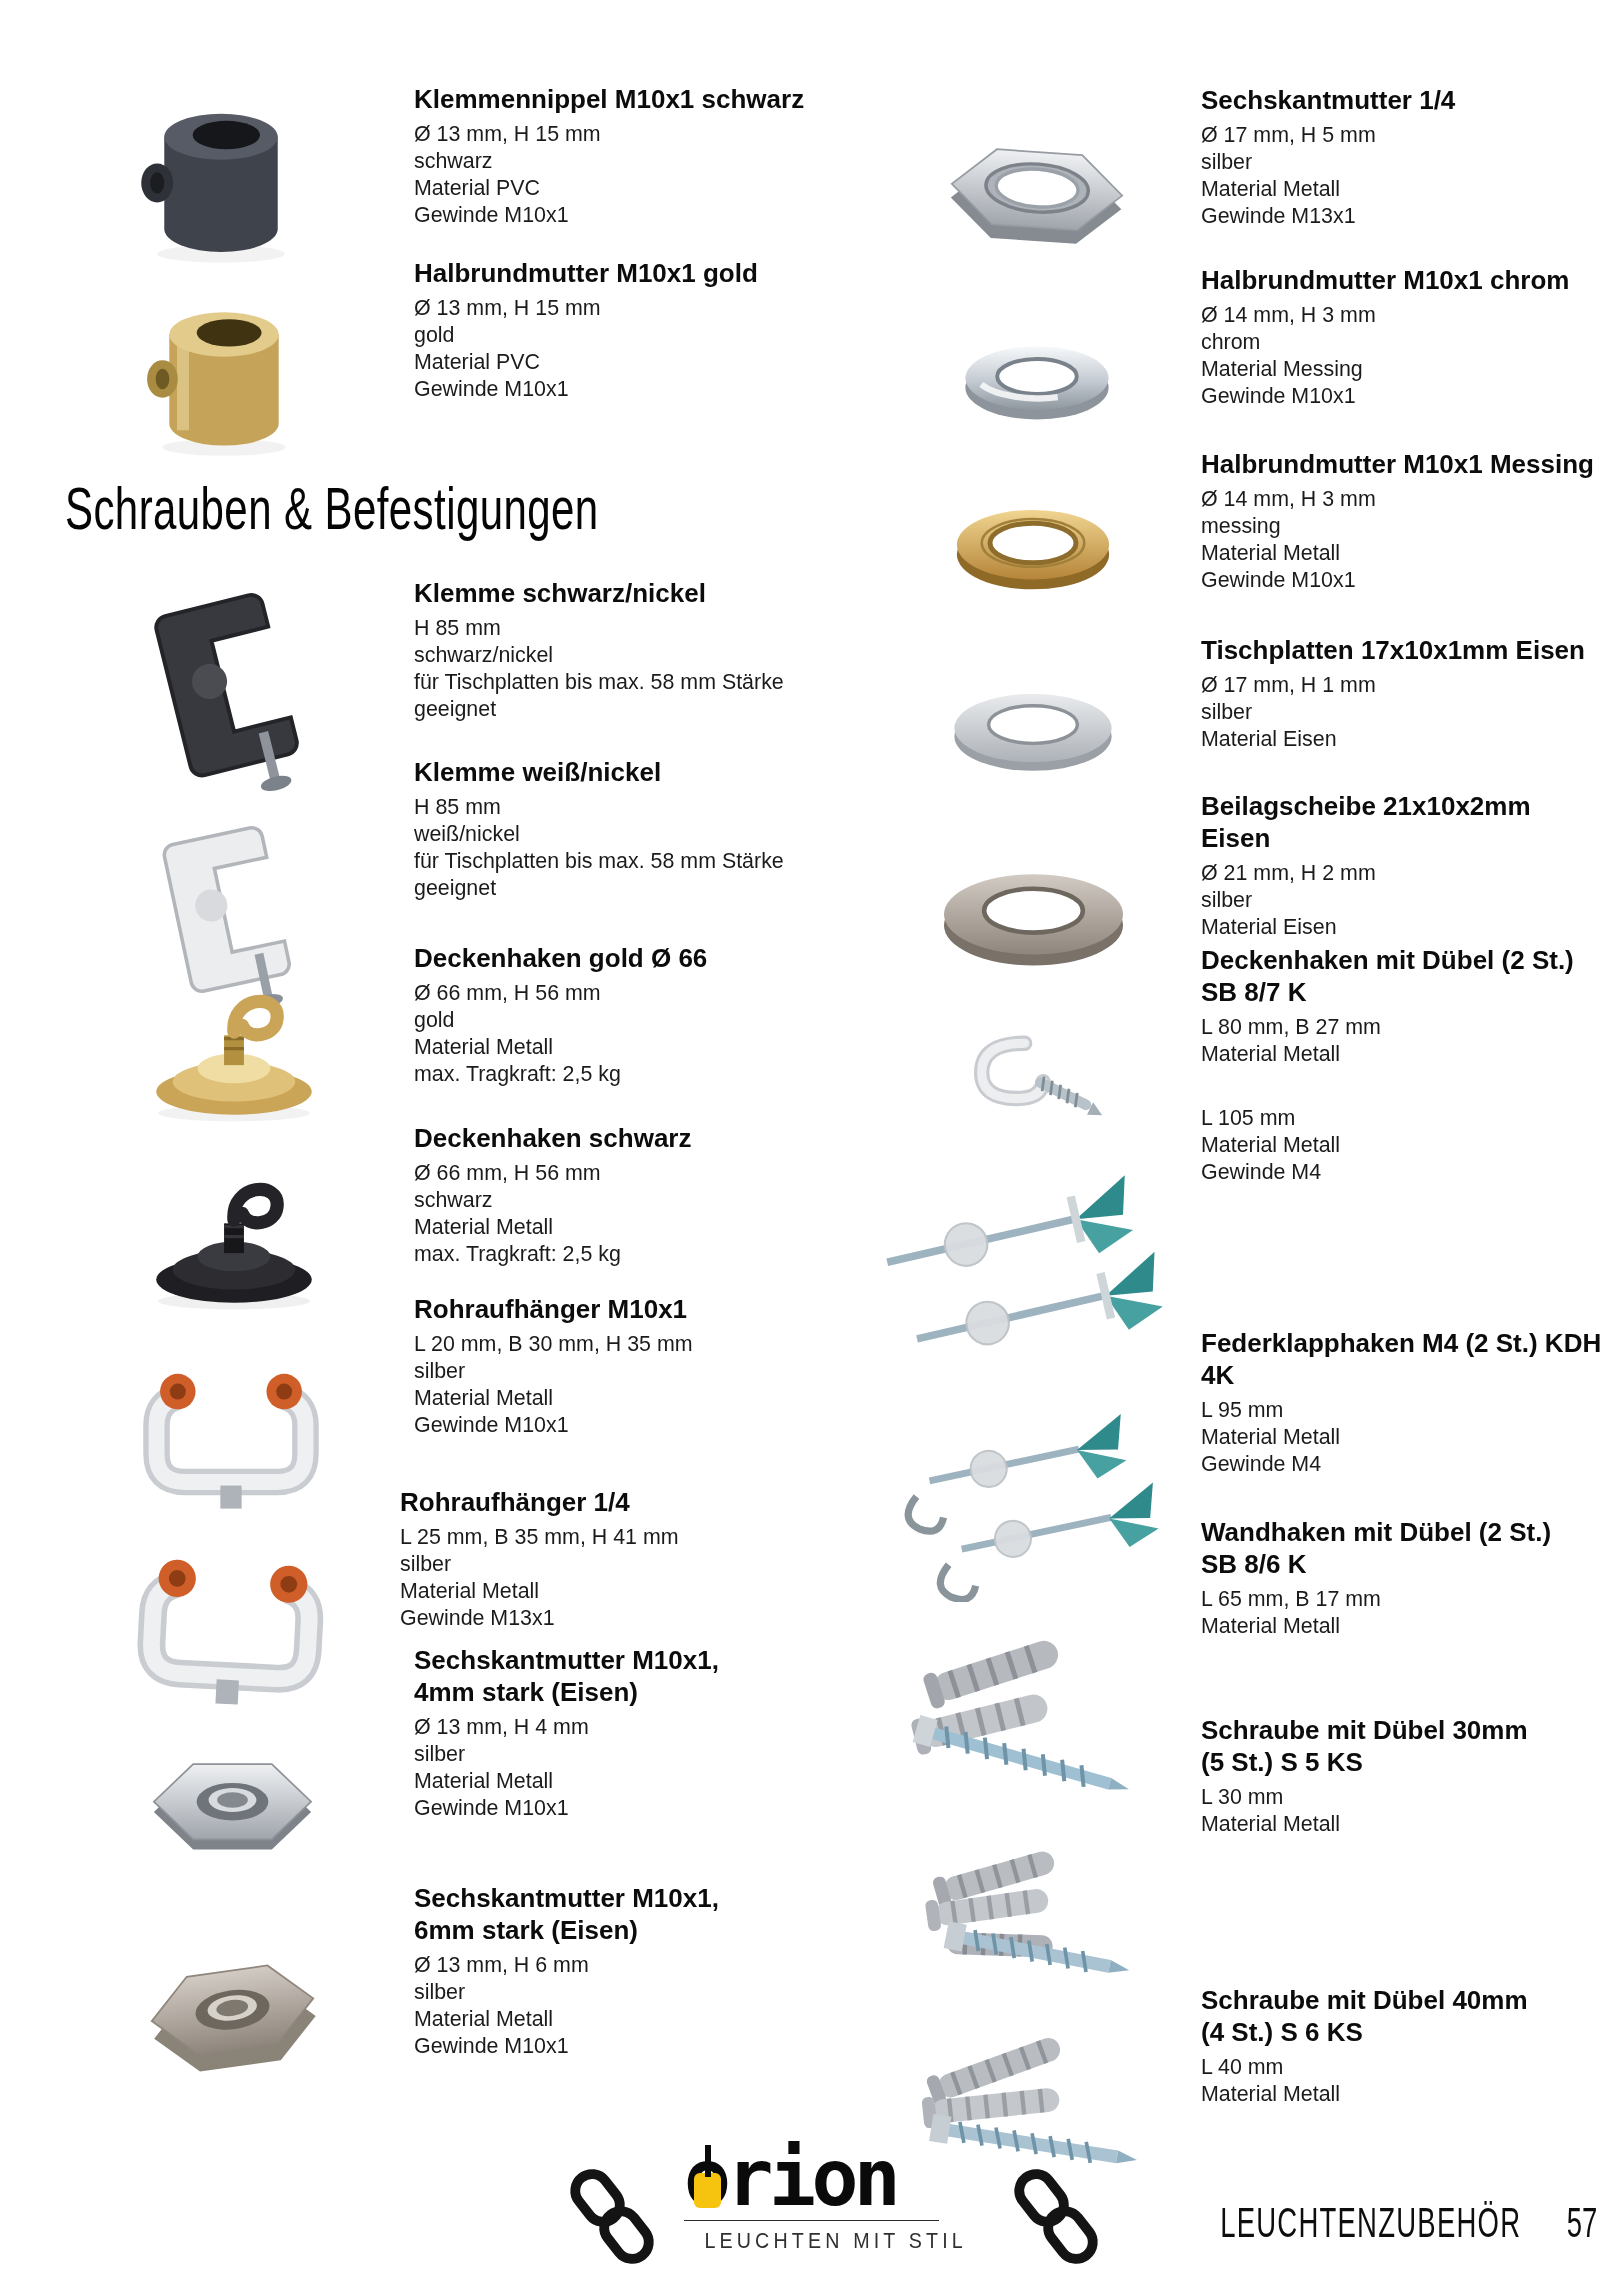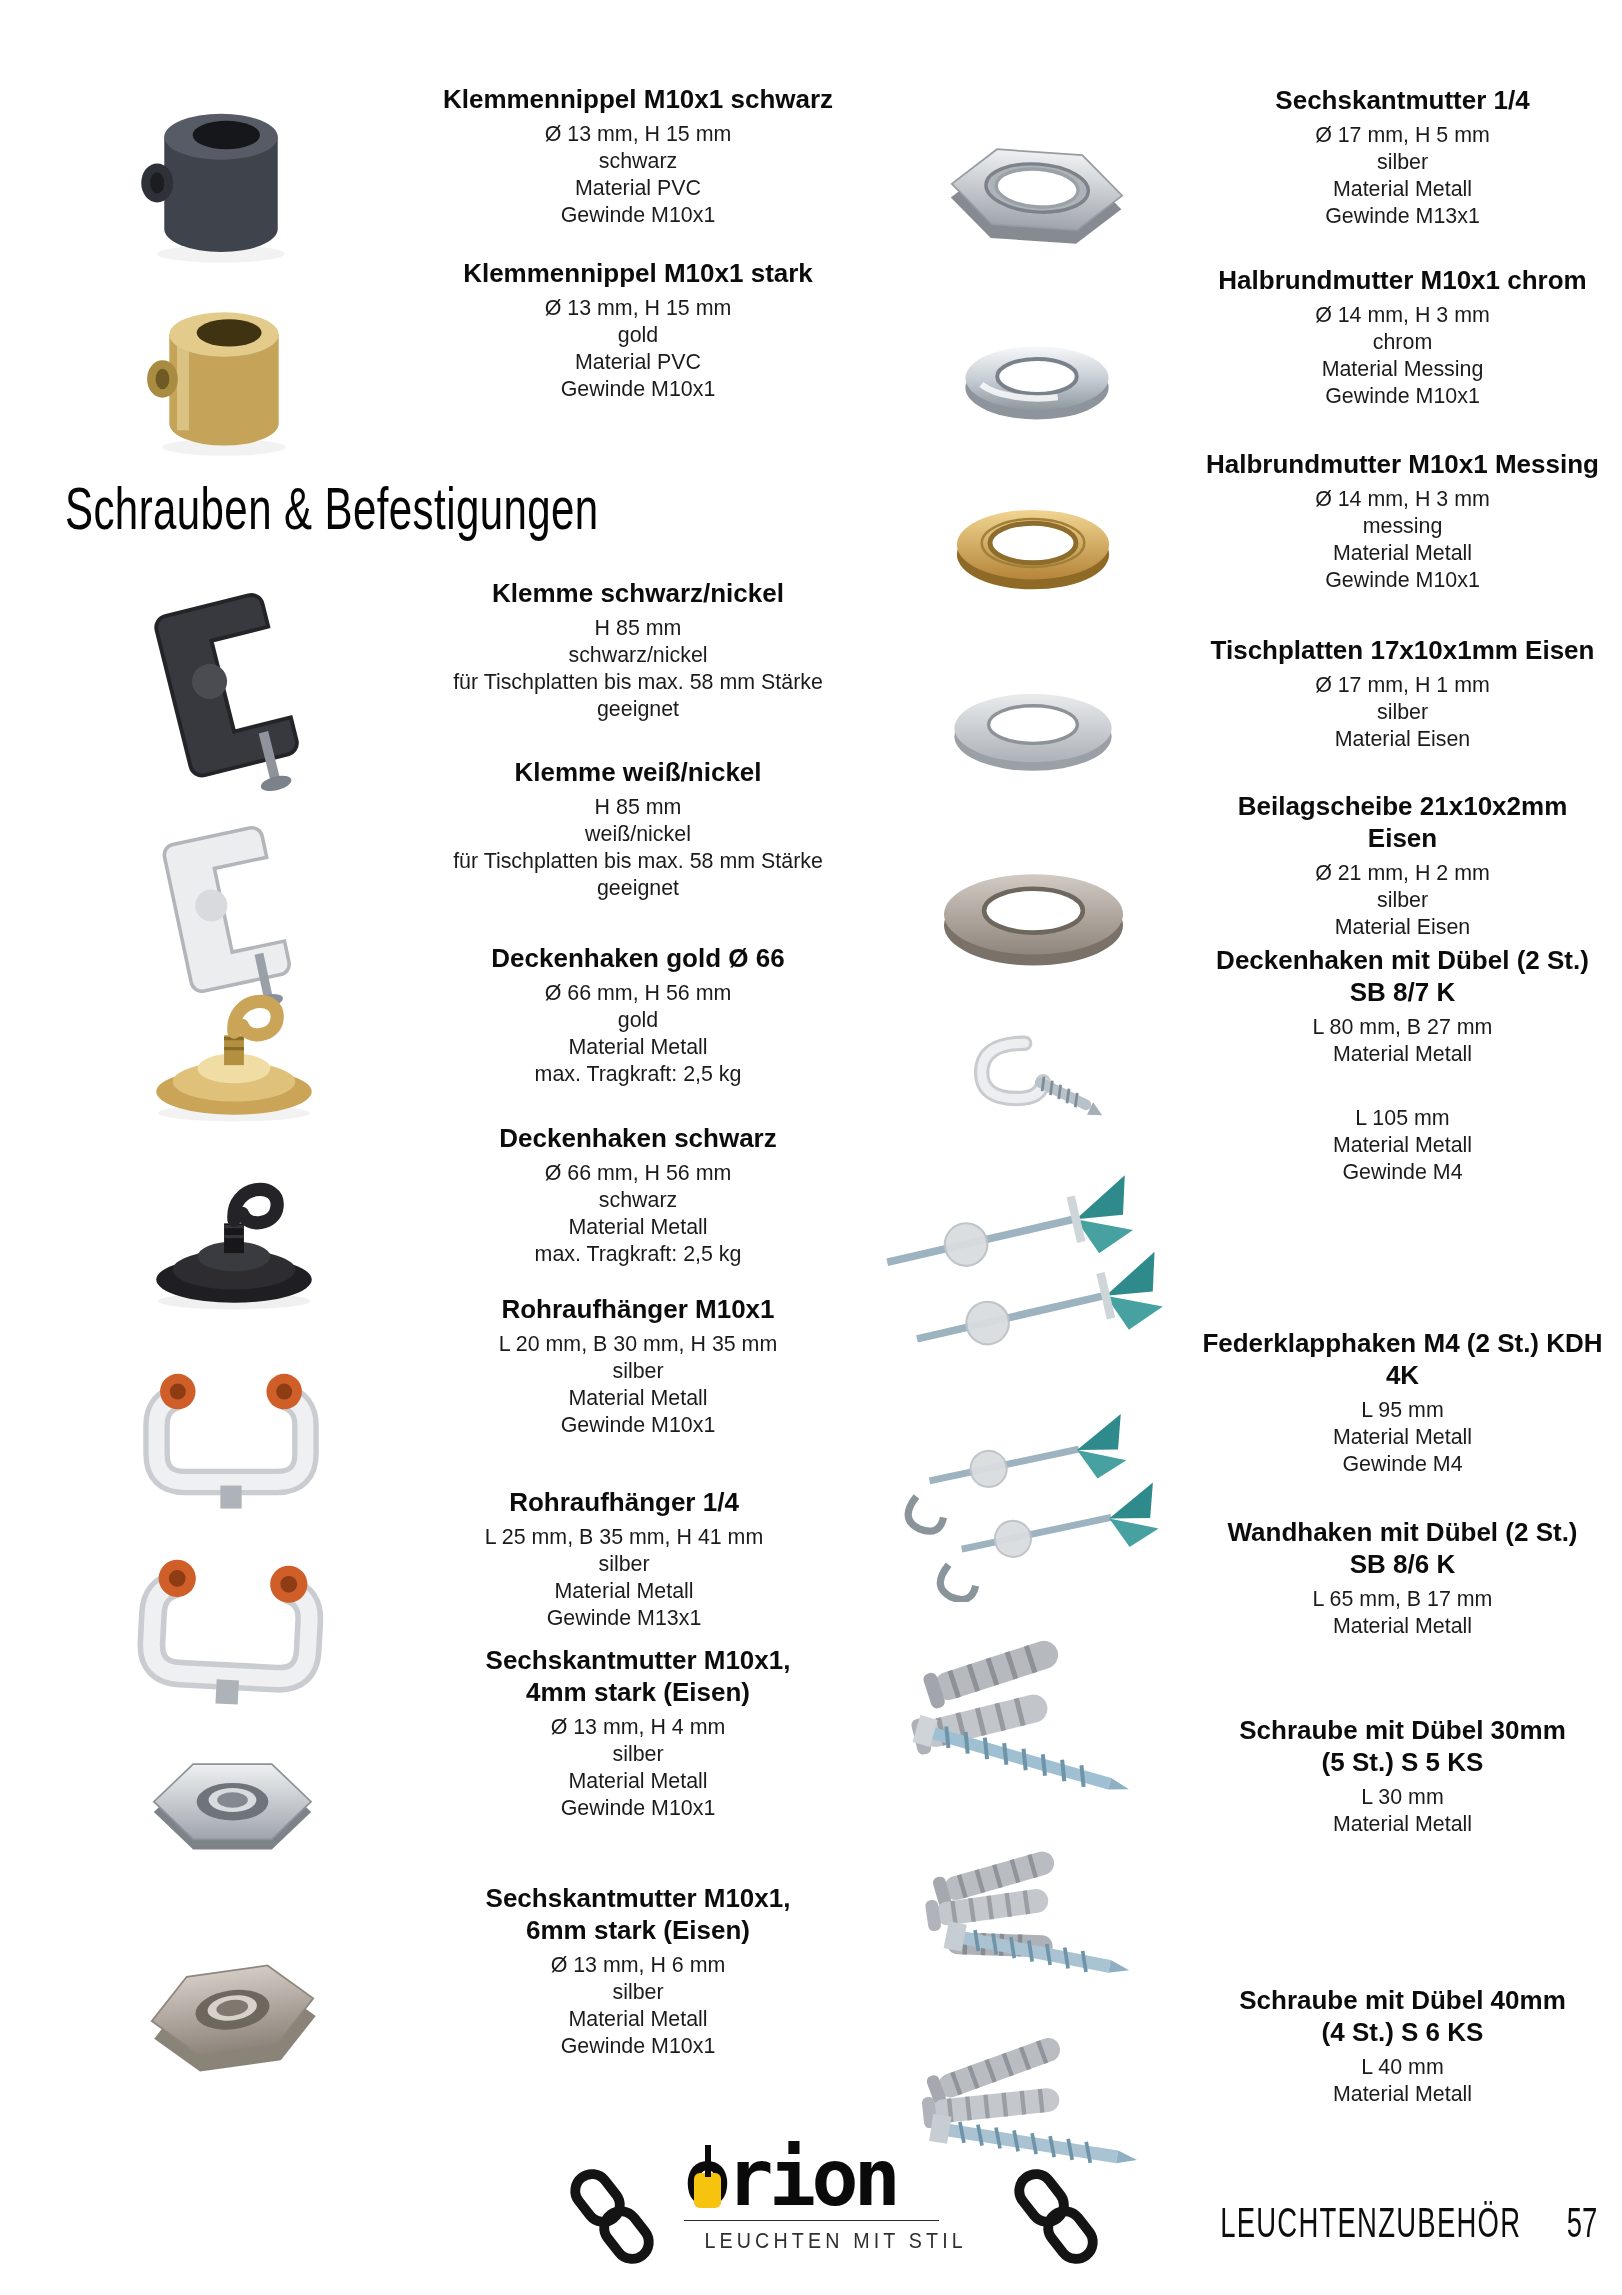--- a/index.html
+++ b/index.html
@@ -1,20 +1,20 @@
 <!DOCTYPE html>
 <html style="font-size:10.4px"><head>
 <meta charset="utf-8">
 <style>
   html,body{margin:0;padding:0;background:#ffffff;}
   .page{position:relative;width:1623px;height:2295px;background:#ffffff;overflow:hidden;
         font-family:"Liberation Sans", sans-serif;color:#161616;}
   .img{position:absolute;display:flex;align-items:center;justify-content:center;}
   .img svg{width:100%;height:100%;}
-  .ptext{position:absolute;text-align:center;}
+  .ptext{position:absolute;}
   .p-title{font-size:26px;font-weight:bold;line-height:32px;color:#0c0c0c;white-space:pre-line;margin-bottom:5.8px;}
   .p-specs .spec-line{font-size:21.4px;line-height:27px;color:#1b1b1b;}
   .section-heading{position:absolute;left:65px;top:476px;font-size:60px;line-height:65px;color:#050505;
                    transform:scaleX(0.70);transform-origin:0 50%;white-space:nowrap;letter-spacing:0.6px;}
   
   .chain{position:absolute;}
   .logo{position:absolute;left:684px;top:2142px;width:260px;}
   .logo-word{position:relative;font-family:"DejaVu Sans Mono","Liberation Mono",monospace;font-weight:bold;
              font-size:78px;line-height:73px;letter-spacing:-4.5px;color:#0a0a0a;}
   .logo-accent{position:absolute;left:10.4px;top:31px;width:27px;height:35px;background:#f6c40e;border-radius:5.8px;}
@@ -331,21 +331,21 @@
   <div class="ptext" style="left:414px;top:83px;width:448px">
     <div class="p-title">Klemmennippel M10x1 schwarz</div>
     <div class="p-specs">
         <div class="spec-line">Ø 13 mm, H 15 mm</div>
         <div class="spec-line">schwarz</div>
         <div class="spec-line">Material PVC</div>
         <div class="spec-line">Gewinde M10x1</div>
       </div>
   </div>
   <div class="ptext" style="left:414px;top:257px;width:448px">
-    <div class="p-title">Klemmennippel M10x1 stark</div>
+    <div class="p-title">Halbrundmutter M10x1 gold</div>
     <div class="p-specs">
         <div class="spec-line">Ø 13 mm, H 15 mm</div>
         <div class="spec-line">gold</div>
         <div class="spec-line">Material PVC</div>
         <div class="spec-line">Gewinde M10x1</div>
       </div>
   </div>
   <div class="ptext" style="left:414px;top:577px;width:448px">
     <div class="p-title">Klemme schwarz/nickel</div>
     <div class="p-specs">

